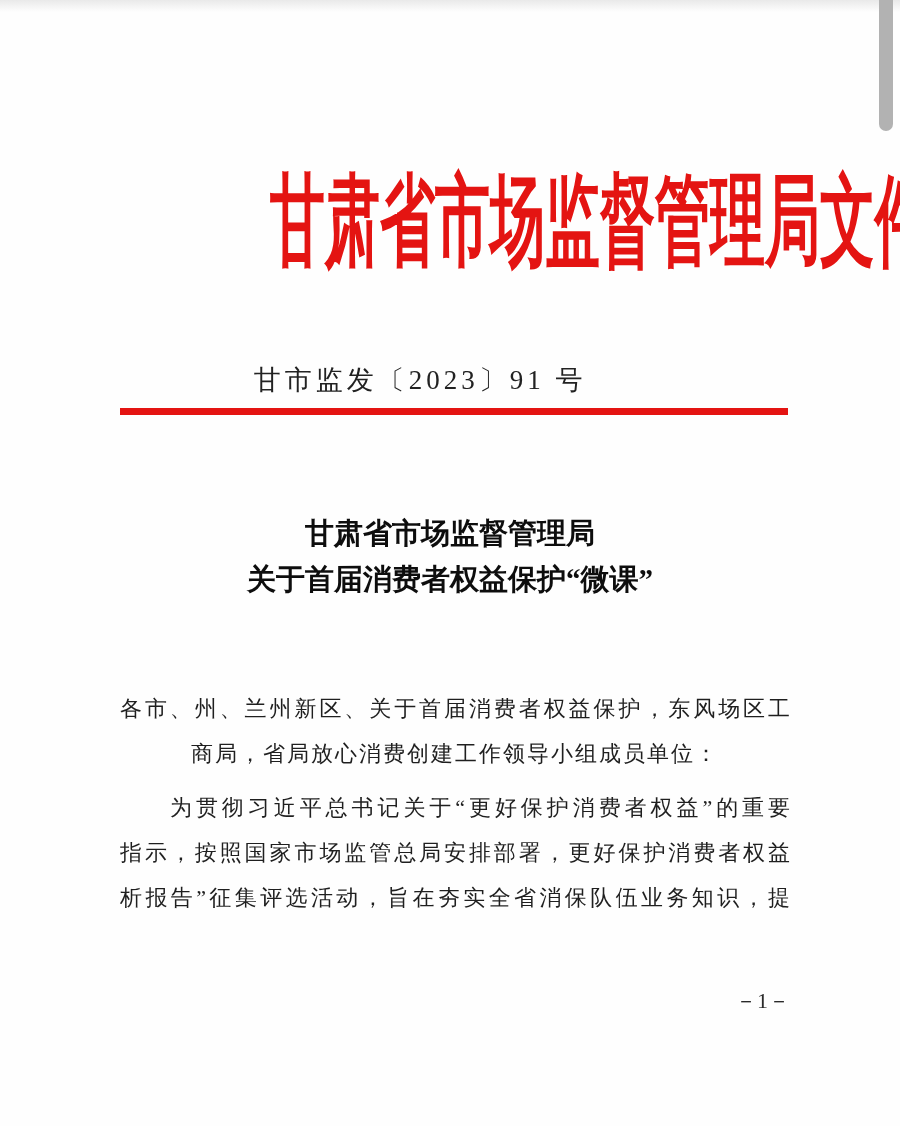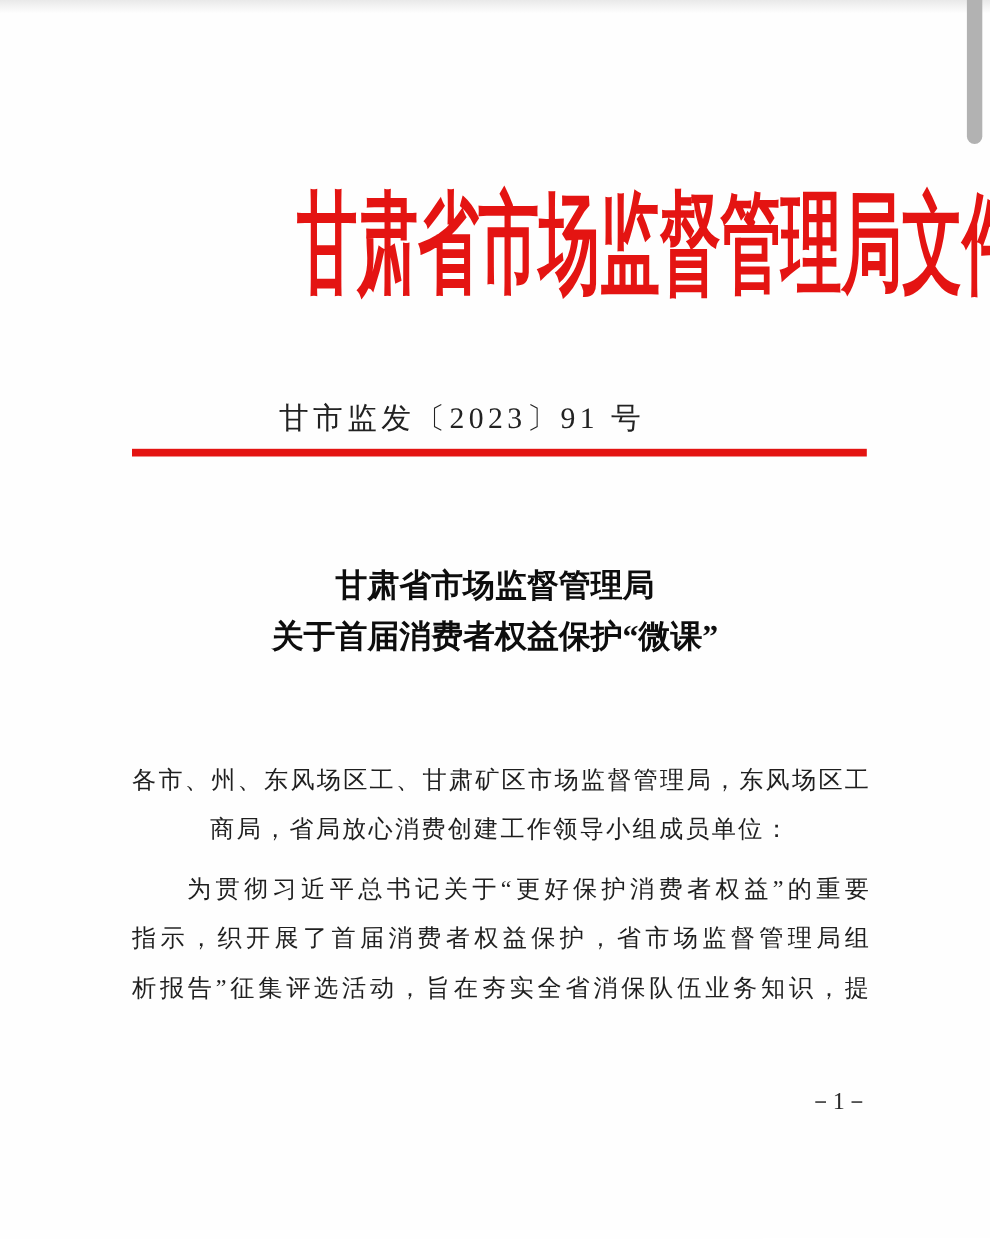--- a/index.html
+++ b/index.html
@@ -126,22 +126,22 @@
     <div class="doc-no">甘市监发〔2023〕91 号</div>
 
     <div class="red-line"></div>
 
     <div class="doc-title">
         <div class="title-line">甘肃省市场监督管理局</div>
         <div class="title-line">关于首届消费者权益保护“微课”</div>
       </div>
 
     <div class="doc-body">
-        <div class="body-line just">各市、州、东风场区工、甘肃矿区市场监督管理局，东风场区工</div>
+        <div class="body-line just">各市、州、兰州新区、关于首届消费者权益保护，东风场区工</div>
         <div class="body-line no-just">商局，省局放心消费创建工作领导小组成员单位：</div>
         <div class="body-line just indent para-start">为贯彻习近平总书记关于“更好保护消费者权益”的重要</div>
-        <div class="body-line just">指示，织开展了首届消费者权益保护，省市场监督管理局组</div>
+        <div class="body-line just">指示，按照国家市场监管总局安排部署，更好保护消费者权益</div>
         <div class="body-line just">析报告”征集评选活动，旨在夯实全省消保队伍业务知识，提</div>
       </div>
 
     <div class="page-number">－1－</div>
   </div>
 </div>
 
 </body></html>

